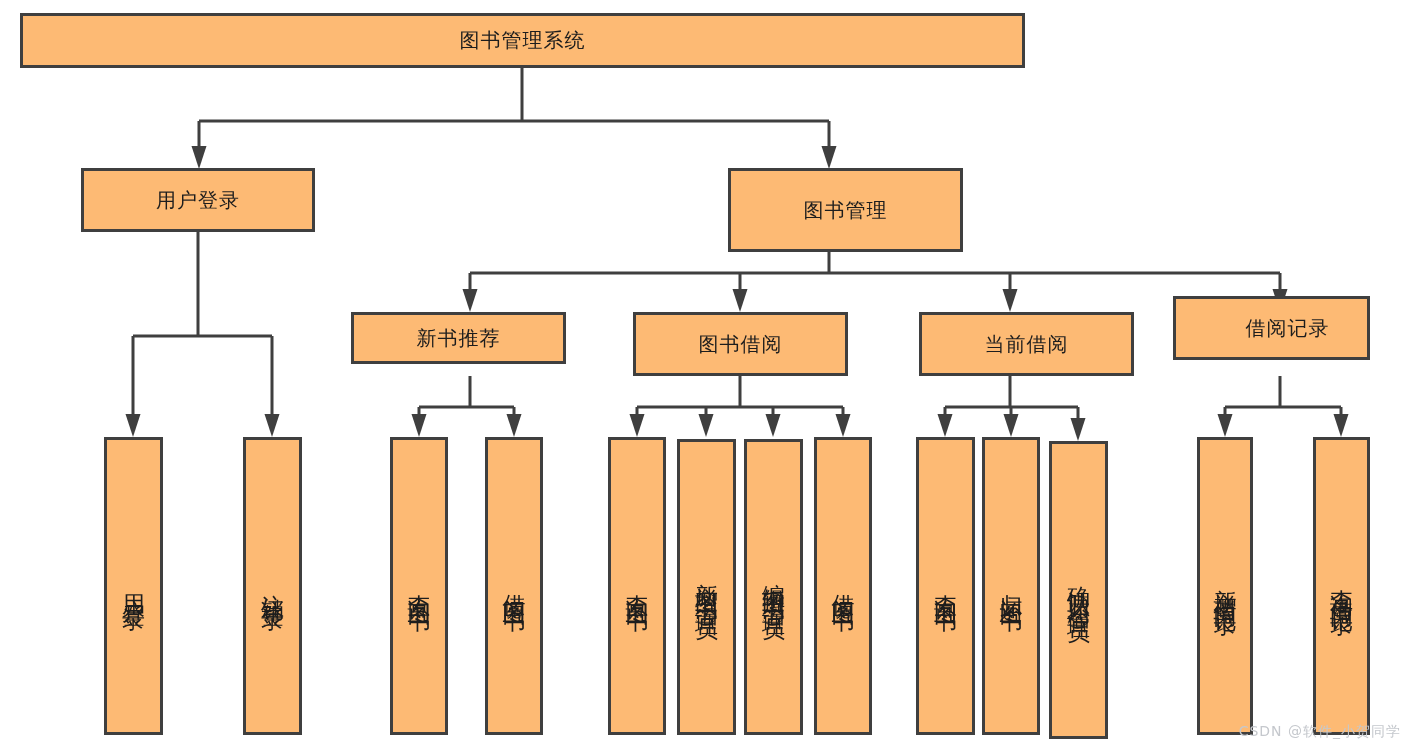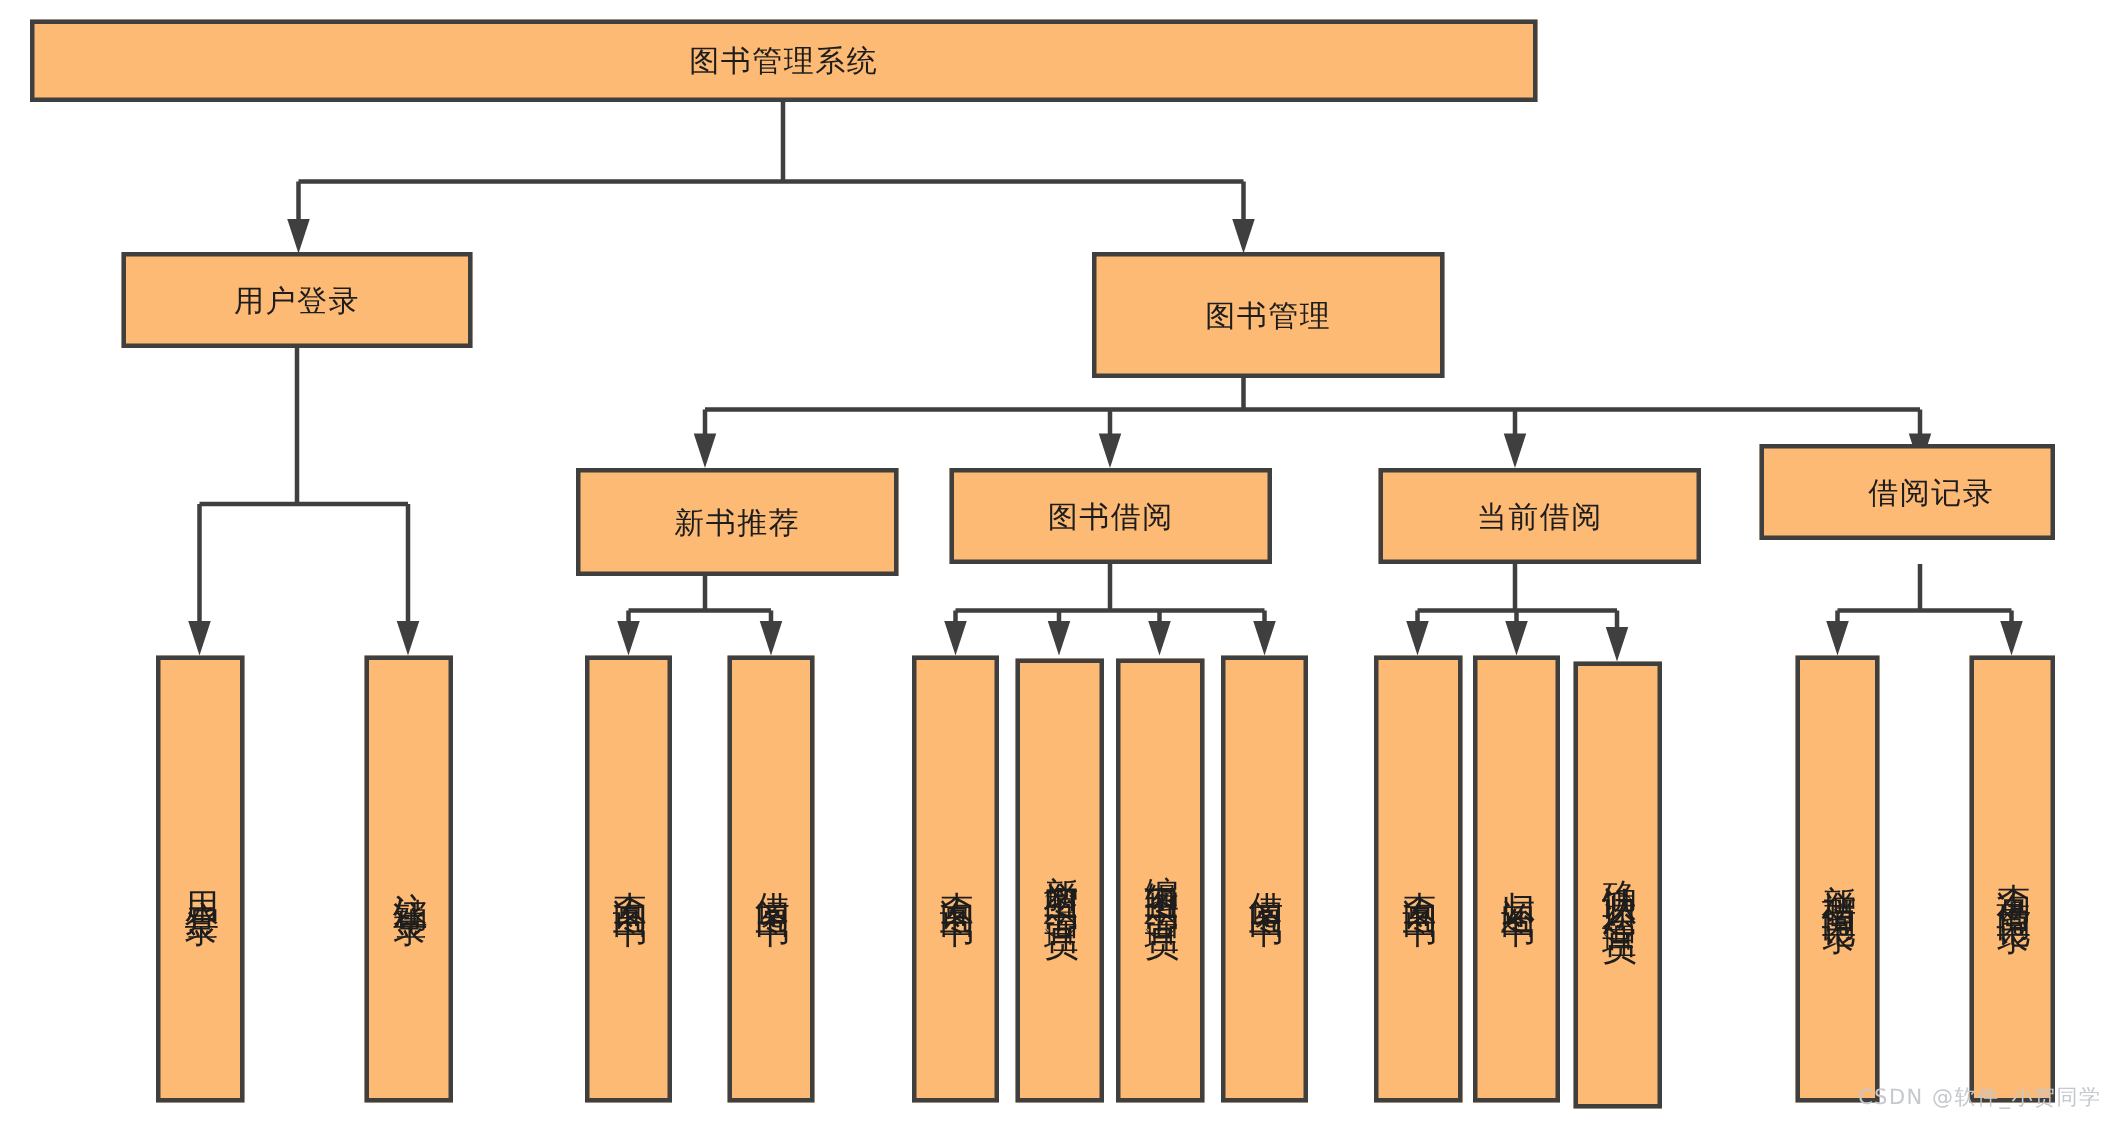--- a/index.html
+++ b/index.html
@@ -90,21 +90,21 @@
     <span>图书管理系统</span>
   </div>
 
   <div class="node hnode" style="left:81px;top:168px;width:234px;height:64px;">
     <span>用户登录</span>
   </div>
   <div class="node hnode" style="left:712px;top:168px;width:235px;height:84px;margin-left:16px;">
     <span>图书管理</span>
   </div>
 
-  <div class="node hnode" style="left:384px;top:312px;width:215px;height:72px;">
+  <div class="node hnode" style="left:351px;top:312px;width:215px;height:52px;">
     <span>新书推荐</span>
   </div>
   <div class="node hnode" style="left:633px;top:312px;width:215px;height:64px;">
     <span>图书借阅</span>
   </div>
   <div class="node hnode" style="left:903px;top:312px;width:215px;height:64px;margin-left:16px;">
     <span>当前借阅</span>
   </div>
   <div class="node hnode" style="left:1173px;top:296px;width:197px;height:64px;padding-left:32px;">
     <span>借阅记录</span>

